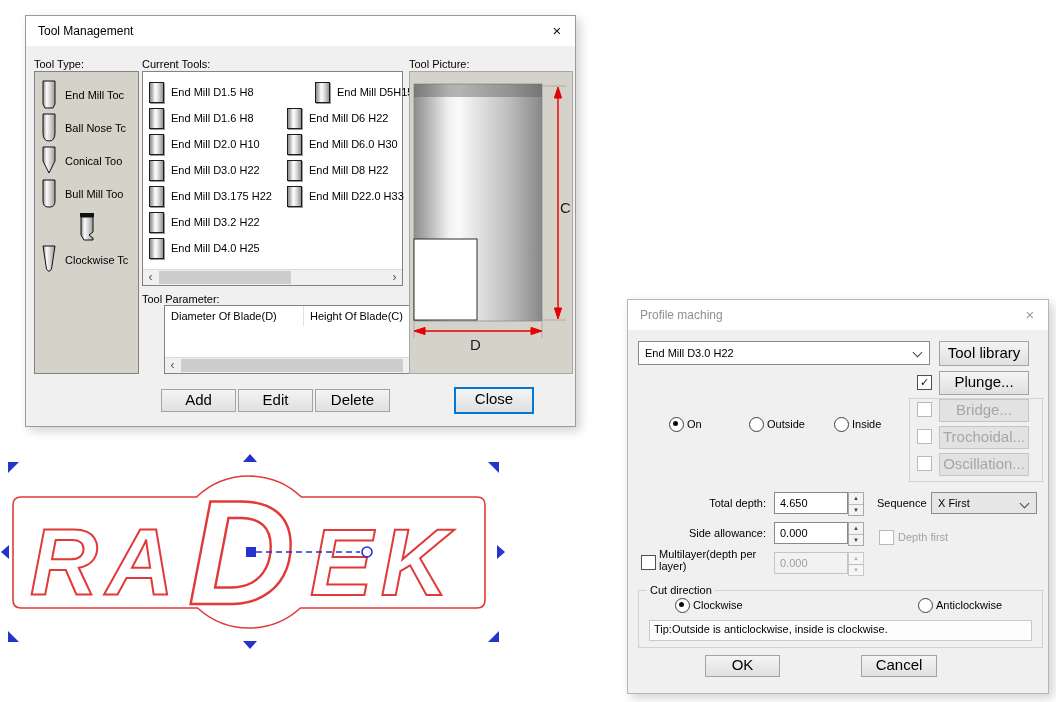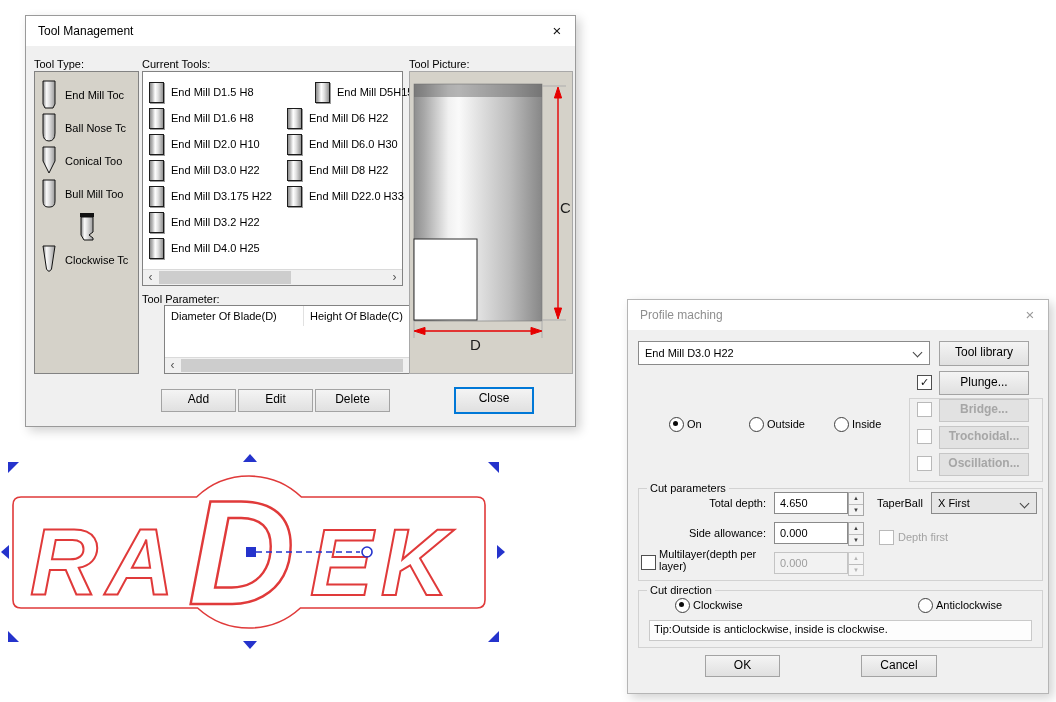--- a/index.html
+++ b/index.html
@@ -15,22 +15,22 @@
   .title.inactive{color:#8f8f8f;}
   .xbtn{position:absolute;right:0;top:0;width:36px;height:30px;text-align:center;
         line-height:30px;font-size:15px;color:#111;cursor:default;}
   .xbtn.inactive{color:#9a9a9a;}
 
   .lbl{position:absolute;white-space:nowrap;}
   .gray{color:#a3a3a3;}
 
   
   .btn{position:absolute;background:linear-gradient(#f4f4f4,#e0e0e0);border:1px solid #a3a3a3;
-       text-align:center;font-size:12px;color:#000;}
-  .btn.disabled{background:#e2e2e2;border-color:#c6c6c6;color:#a6a6a6;font-weight:bold;}
+       text-align:center;font-size:15px;color:#000;}
+  .btn.disabled{background:#e2e2e2;border-color:#c6c6c6;color:#a6a6a6;}
   .btn.focus{border:2px solid #0078d7;}
 
   
   .input{position:absolute;background:#fff;border:1px solid #8a8a8a;padding-left:5px;
          font-size:11px;display:flex;align-items:center;}
   .input.disabled{background:#f2f2f2;border-color:#c4c4c4;color:#9d9d9d;}
   .select{position:absolute;background:#fff;border:1px solid #8a8a8a;padding-left:6px;
           font-size:11px;display:flex;align-items:center;}
   .select.grayfill{background:#e6e6e6;}
   .chev{position:absolute;right:8px;top:7px;width:6px;height:6px;
@@ -305,30 +305,27 @@
     <span class="lbl" style="left:224px;top:118px;text-align:right;">Inside</span>
 
     <div class="grp" style="left:281px;top:98px;width:132px;height:82px;"></div>
     <span class="cb disabled" style="left:289px;top:102px;"></span>
     <div class="btn disabled" style="left:311px;top:99px;width:88px;height:21px;line-height:19px;">Bridge...</div>
     <span class="cb disabled" style="left:289px;top:129px;"></span>
     <div class="btn disabled" style="left:311px;top:126px;width:88px;height:21px;line-height:19px;">Trochoidal...</div>
     <span class="cb disabled" style="left:289px;top:156px;"></span>
     <div class="btn disabled" style="left:311px;top:153px;width:88px;height:21px;line-height:19px;">Oscillation...</div>
 
-    <div class="grp" style="left:10px;top:188px;width:403px;height:91px;">
-      <span class="leg">Cut parameters</span>
-    </div>
     <span class="lbl" style="left:20px;top:197px;width:118px;text-align:right;">Total depth:</span>
     <div class="input" style="left:146px;top:192px;width:67px;height:20px;">4.650</div>
     <div class="spin" style="left:220px;top:192px;height:22px;">
       <div>▲</div>
       <div>▼</div>
     </div>
-    <span class="lbl" style="left:249px;top:197px;">TaperBall</span>
+    <span class="lbl" style="left:249px;top:197px;">Sequence</span>
     <div class="select grayfill" style="left:303px;top:192px;width:98px;height:20px;">
       <span>X First</span>
       <i class="chev"></i>
     </div>
 
     <span class="lbl" style="left:20px;top:227px;width:118px;text-align:right;">Side allowance:</span>
     <div class="input" style="left:146px;top:222px;width:67px;height:20px;">0.000</div>
     <div class="spin" style="left:220px;top:222px;height:22px;">
       <div>▲</div>
       <div>▼</div>

